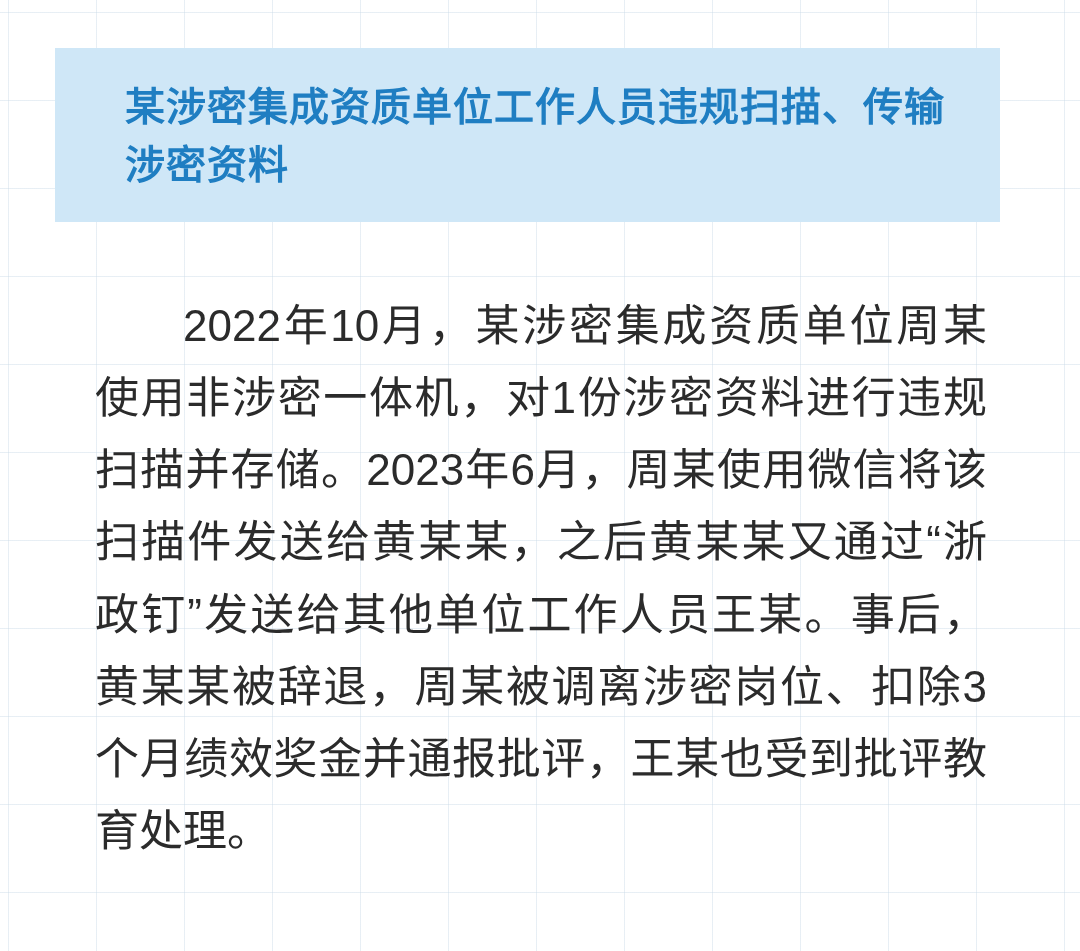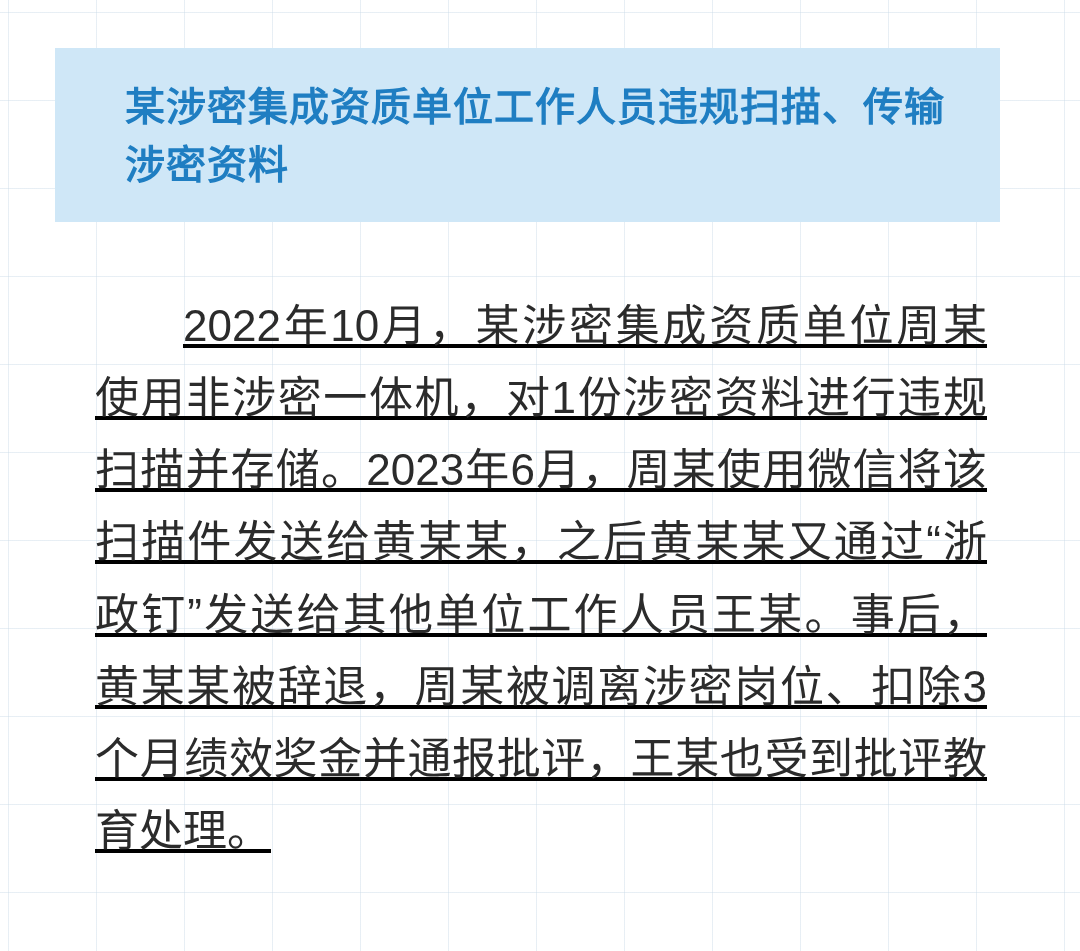--- a/index.html
+++ b/index.html
@@ -64,21 +64,20 @@
     letter-spacing: 1px;
     margin: 0;
   }
 
   
   .body-wrap {
     position: absolute;
     left: 95px;
     top: 290px;
     width: 892px;
-    text-decoration: underline;
   }
   .body-text {
     margin: 0;
     font-size: 44px;
     line-height: 1.64;
     color: #2b2b2b;
     text-align: justify;
     text-indent: 2em;
     letter-spacing: 0px;
     font-weight: normal;

